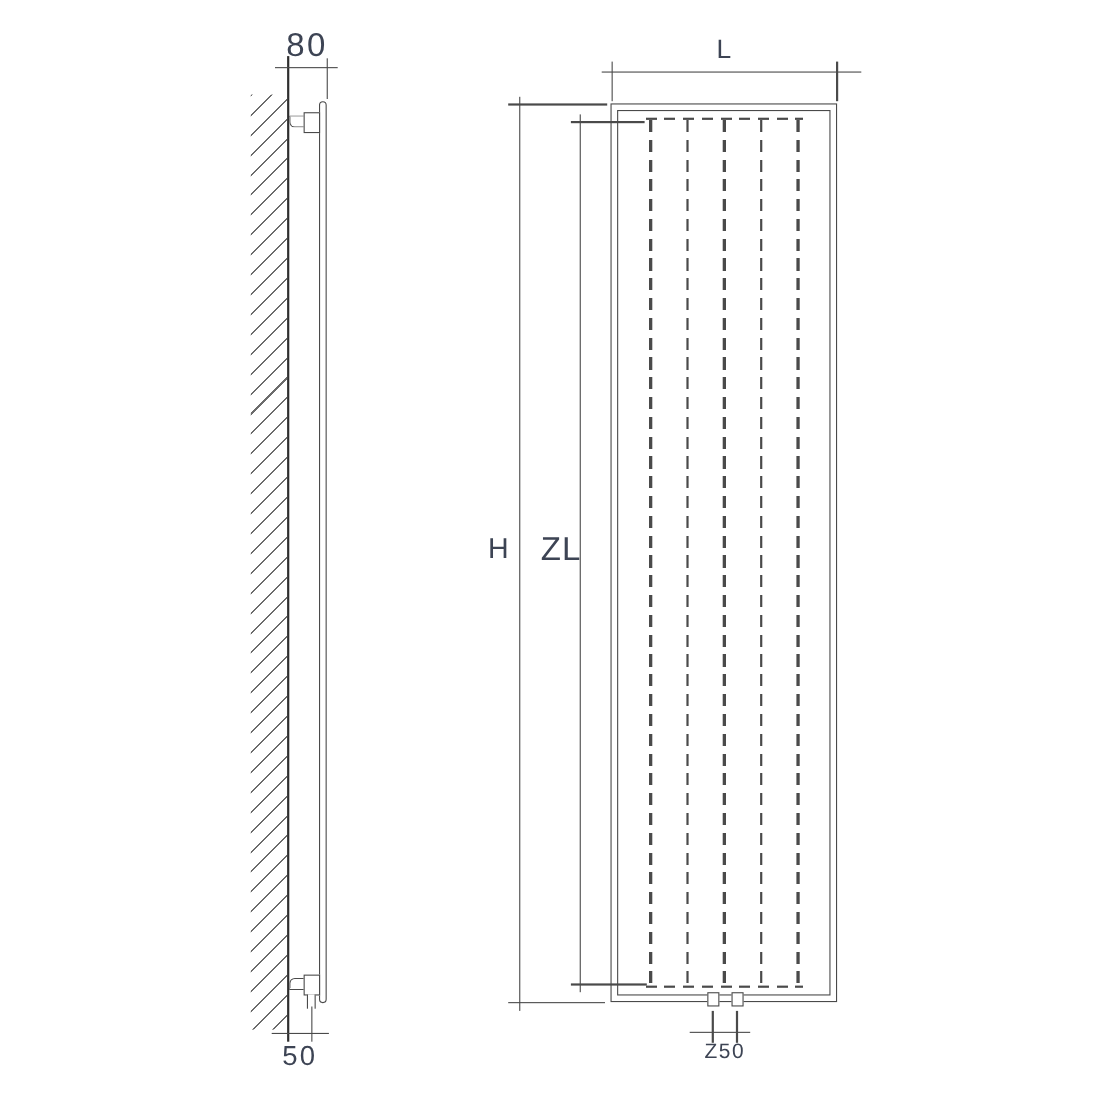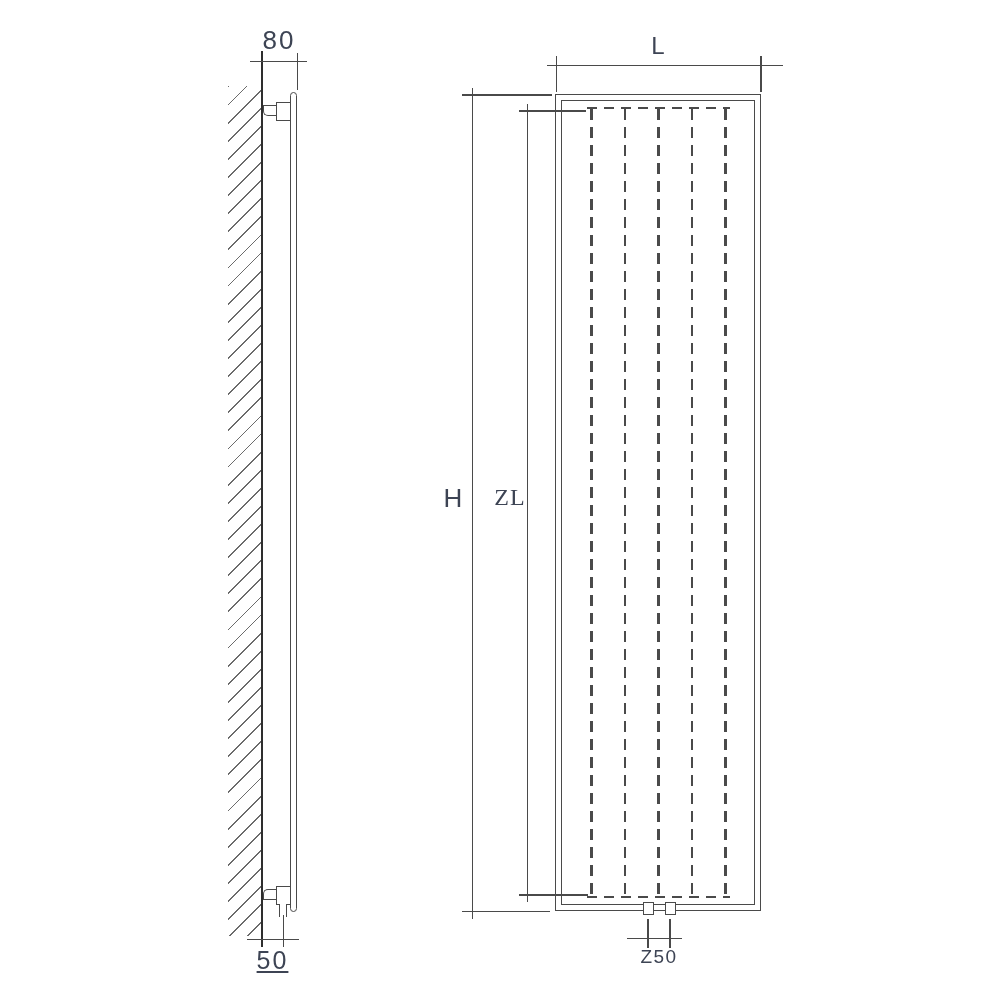--- a/index.html
+++ b/index.html
@@ -32,25 +32,25 @@
     <div class="outline" style="left:263px;top:105px;width:20px;height:11px;border-right:none;border-radius:0 0 0 5px;"></div>
     <div class="outline" style="left:276px;top:102px;width:15px;height:19px;"></div>
 
     <div class="outline" style="left:263px;top:889px;width:20px;height:11px;border-right:none;border-radius:5px 0 0 0;"></div>
     <div class="outline" style="left:276px;top:886px;width:15px;height:19px;"></div>
 
     <div class="outline" style="left:279px;top:904px;width:8px;height:13px;border-top:none;border-bottom:none;"></div>
 
     <div class="ln" style="left:250px;top:61px;width:57px;height:1.4px;"></div>
     <div class="ln" style="left:296.5px;top:53px;width:1.4px;height:37px;"></div>
-    <div class="lbl" style="left:249px;top:27px;width:60px;font-size:26px;letter-spacing:2px;">80</div>
+    <div class="lbl" style="left:249px;top:27px;width:60px;font-size:30px;letter-spacing:2px;">80</div>
 
     <div class="ln" style="left:247px;top:939px;width:52px;height:1.4px;"></div>
     <div class="ln" style="left:282.6px;top:915px;width:1.4px;height:32px;"></div>
-    <div class="lbl" style="left:245px;top:948px;width:55px;font-size:25px;letter-spacing:2px;text-decoration:underline;">50</div>
+    <div class="lbl" style="left:245px;top:948px;width:55px;font-size:25px;letter-spacing:2px;">50</div>
   </div>
 
   <div>
 
     <div class="outline" style="left:555px;top:94px;width:206px;height:817px;border-width:1.6px;"></div>
     <div class="outline" style="left:561px;top:100px;width:194px;height:805px;border-width:1.3px;background:transparent;"></div>
 
     <div class="dash-h" style="left:587px;top:107px;width:143px;"></div>
     <div class="dash-h" style="left:587px;top:896px;width:143px;"></div>
     <div class="dash-v" style="left:590.3px;top:109px;height:785px;"></div>
@@ -68,21 +68,21 @@
     <div class="lbl" style="left:638px;top:34px;width:40px;font-size:24px;">L</div>
 
     <div class="ln" style="left:471.5px;top:88px;width:1.4px;height:831px;"></div>
     <div class="ln" style="left:462px;top:94.3px;width:90px;height:1.4px;"></div>
     <div class="ln" style="left:462px;top:910.5px;width:88px;height:1.4px;"></div>
     <div class="lbl" style="left:437px;top:485px;width:32px;font-size:26px;">H</div>
 
     <div class="ln" style="left:526.5px;top:104px;width:1.4px;height:798px;"></div>
     <div class="ln" style="left:519px;top:110.3px;width:67px;height:1.4px;"></div>
     <div class="ln" style="left:519px;top:894.3px;width:69px;height:1.4px;"></div>
-    <div class="lbl" style="left:488px;top:485px;width:44px;font-size:24px;letter-spacing:1px;font-family:Liberation Serif, serif;">ZL</div>
+    <div class="lbl" style="left:488px;top:485px;width:44px;font-size:30px;letter-spacing:1px;">ZL</div>
 
     <div class="ln" style="left:647.3px;top:919px;width:1.4px;height:29px;"></div>
     <div class="ln" style="left:669.3px;top:919px;width:1.4px;height:29px;"></div>
     <div class="ln" style="left:627px;top:938px;width:55px;height:1.4px;"></div>
     <div class="lbl" style="left:626px;top:947px;width:66px;font-size:19px;letter-spacing:1.5px;">Z50</div>
   </div>
 
 </div>
 
 </body></html>

